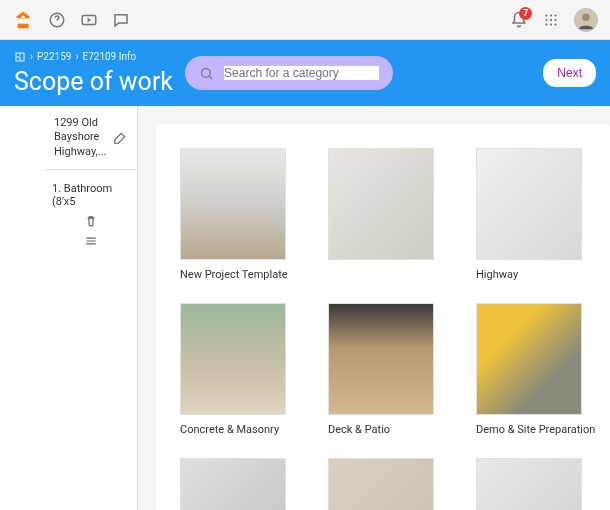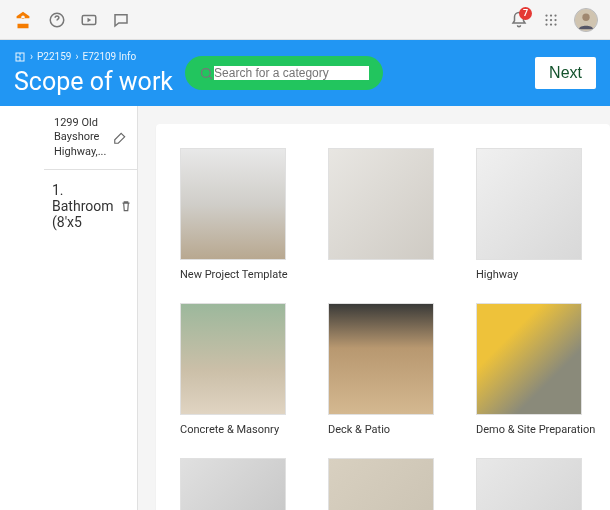--- a/index.html
+++ b/index.html
@@ -12,33 +12,33 @@
   .logo { width: 22px; height: 22px; display:flex; align-items:center; justify-content:center; }
   .top-icon { width: 18px; height: 18px; color: #777; display:flex; align-items:center; justify-content:center; position: relative; cursor:pointer; }
   .bell-badge { position:absolute; top:-4px; right:-4px; background:#e53935; color:#fff; font-size:9px; border-radius:50%; width:13px; height:13px; display:flex; align-items:center; justify-content:center; font-weight:600; }
   .avatar { width: 24px; height: 24px; border-radius: 50%; overflow:hidden; background:#ccc; border:1px solid #bbb; cursor:pointer;}
   .avatar svg { width:100%; height:100%; }
 
   .bluebar { background: #2196f3; color: #fff; height: 66px; display:flex; align-items:center; padding: 0 14px; gap: 12px; }
   .blue-left { display:flex; flex-direction:column; gap:4px; min-width:150px; }
   .breadcrumb { font-size: 10px; opacity: 0.9; display:flex; align-items:center; gap:4px;}
   .page-title { font-size: 25px; font-weight:400; }
-  .search-pill { flex:1; max-width:290px; background:#22c55e; border-radius:20px; height:34px; display:flex; align-items:center; padding:0 14px; }
+  .search-pill { flex:1; max-width:290px; background:#c4b5fd; border-radius:20px; height:34px; display:flex; align-items:center; padding:0 14px; gap:10px; }
   .search-pill .search-icon { color:#777; width:15px; height:15px; }
   .search-pill input { border:none; outline:none; font-size:12px; flex:1; color:#555; }
   .blue-spacer { flex:1; }
-  .next-btn { background:#fff; color:#14532d; border:none; border-radius:2px; padding:7px 14px; font-size:16px; cursor:pointer; font-weight:500; }
+  .next-btn { background:#fff; color:#a21caf; border:none; border-radius:13px; padding:7px 14px; font-size:12px; cursor:pointer; font-weight:500; }
 
   .body-row { display:flex; height: calc(510px - 40px - 66px); }
 
   .sidebar { width:138px; border-right:1px solid #e0e0e0; background:#fff;padding-left:44px; }
   .address-row { padding:10px 10px; border-bottom:1px solid #e0e0e0; display:flex; align-items:center; gap:6px; }
   .address-text { font-size:11px; color:#333; line-height:1.3; flex:1; }
   .edit-icon { width:14px; height:14px; color:#666; cursor:pointer; }
-  .room-row { padding:12px 8px; display:flex; align-items:center; gap:6px; font-size:14px; color:#333;}
+  .room-row { padding:12px 8px; display:flex; align-items:center; gap:6px; font-size:11px; color:#333;flex-direction:column;}
   .room-label { flex:1; }
   .room-icon { width:14px; height:14px; color:#666; cursor:pointer;}
 
   .main { flex:1; padding:18px 0 0 18px; overflow:auto; background:#f5f5f5; }
   .card { background:#fff; border-radius:4px; box-shadow:0 1px 2px rgba(0,0,0,0.06); padding:24px 16px 18px 24px; }
   .grid { display:grid; grid-template-columns: repeat(3, 1fr); gap:22px 28px; }
   .tile { cursor:pointer; width:120px; }
   .tile-img { width:106px; height:112px; background:#ddd; border:1px solid #e0e0e0; display:block; }
   .tile-label { margin-top:8px; font-size:11px; color:#333; }
 

